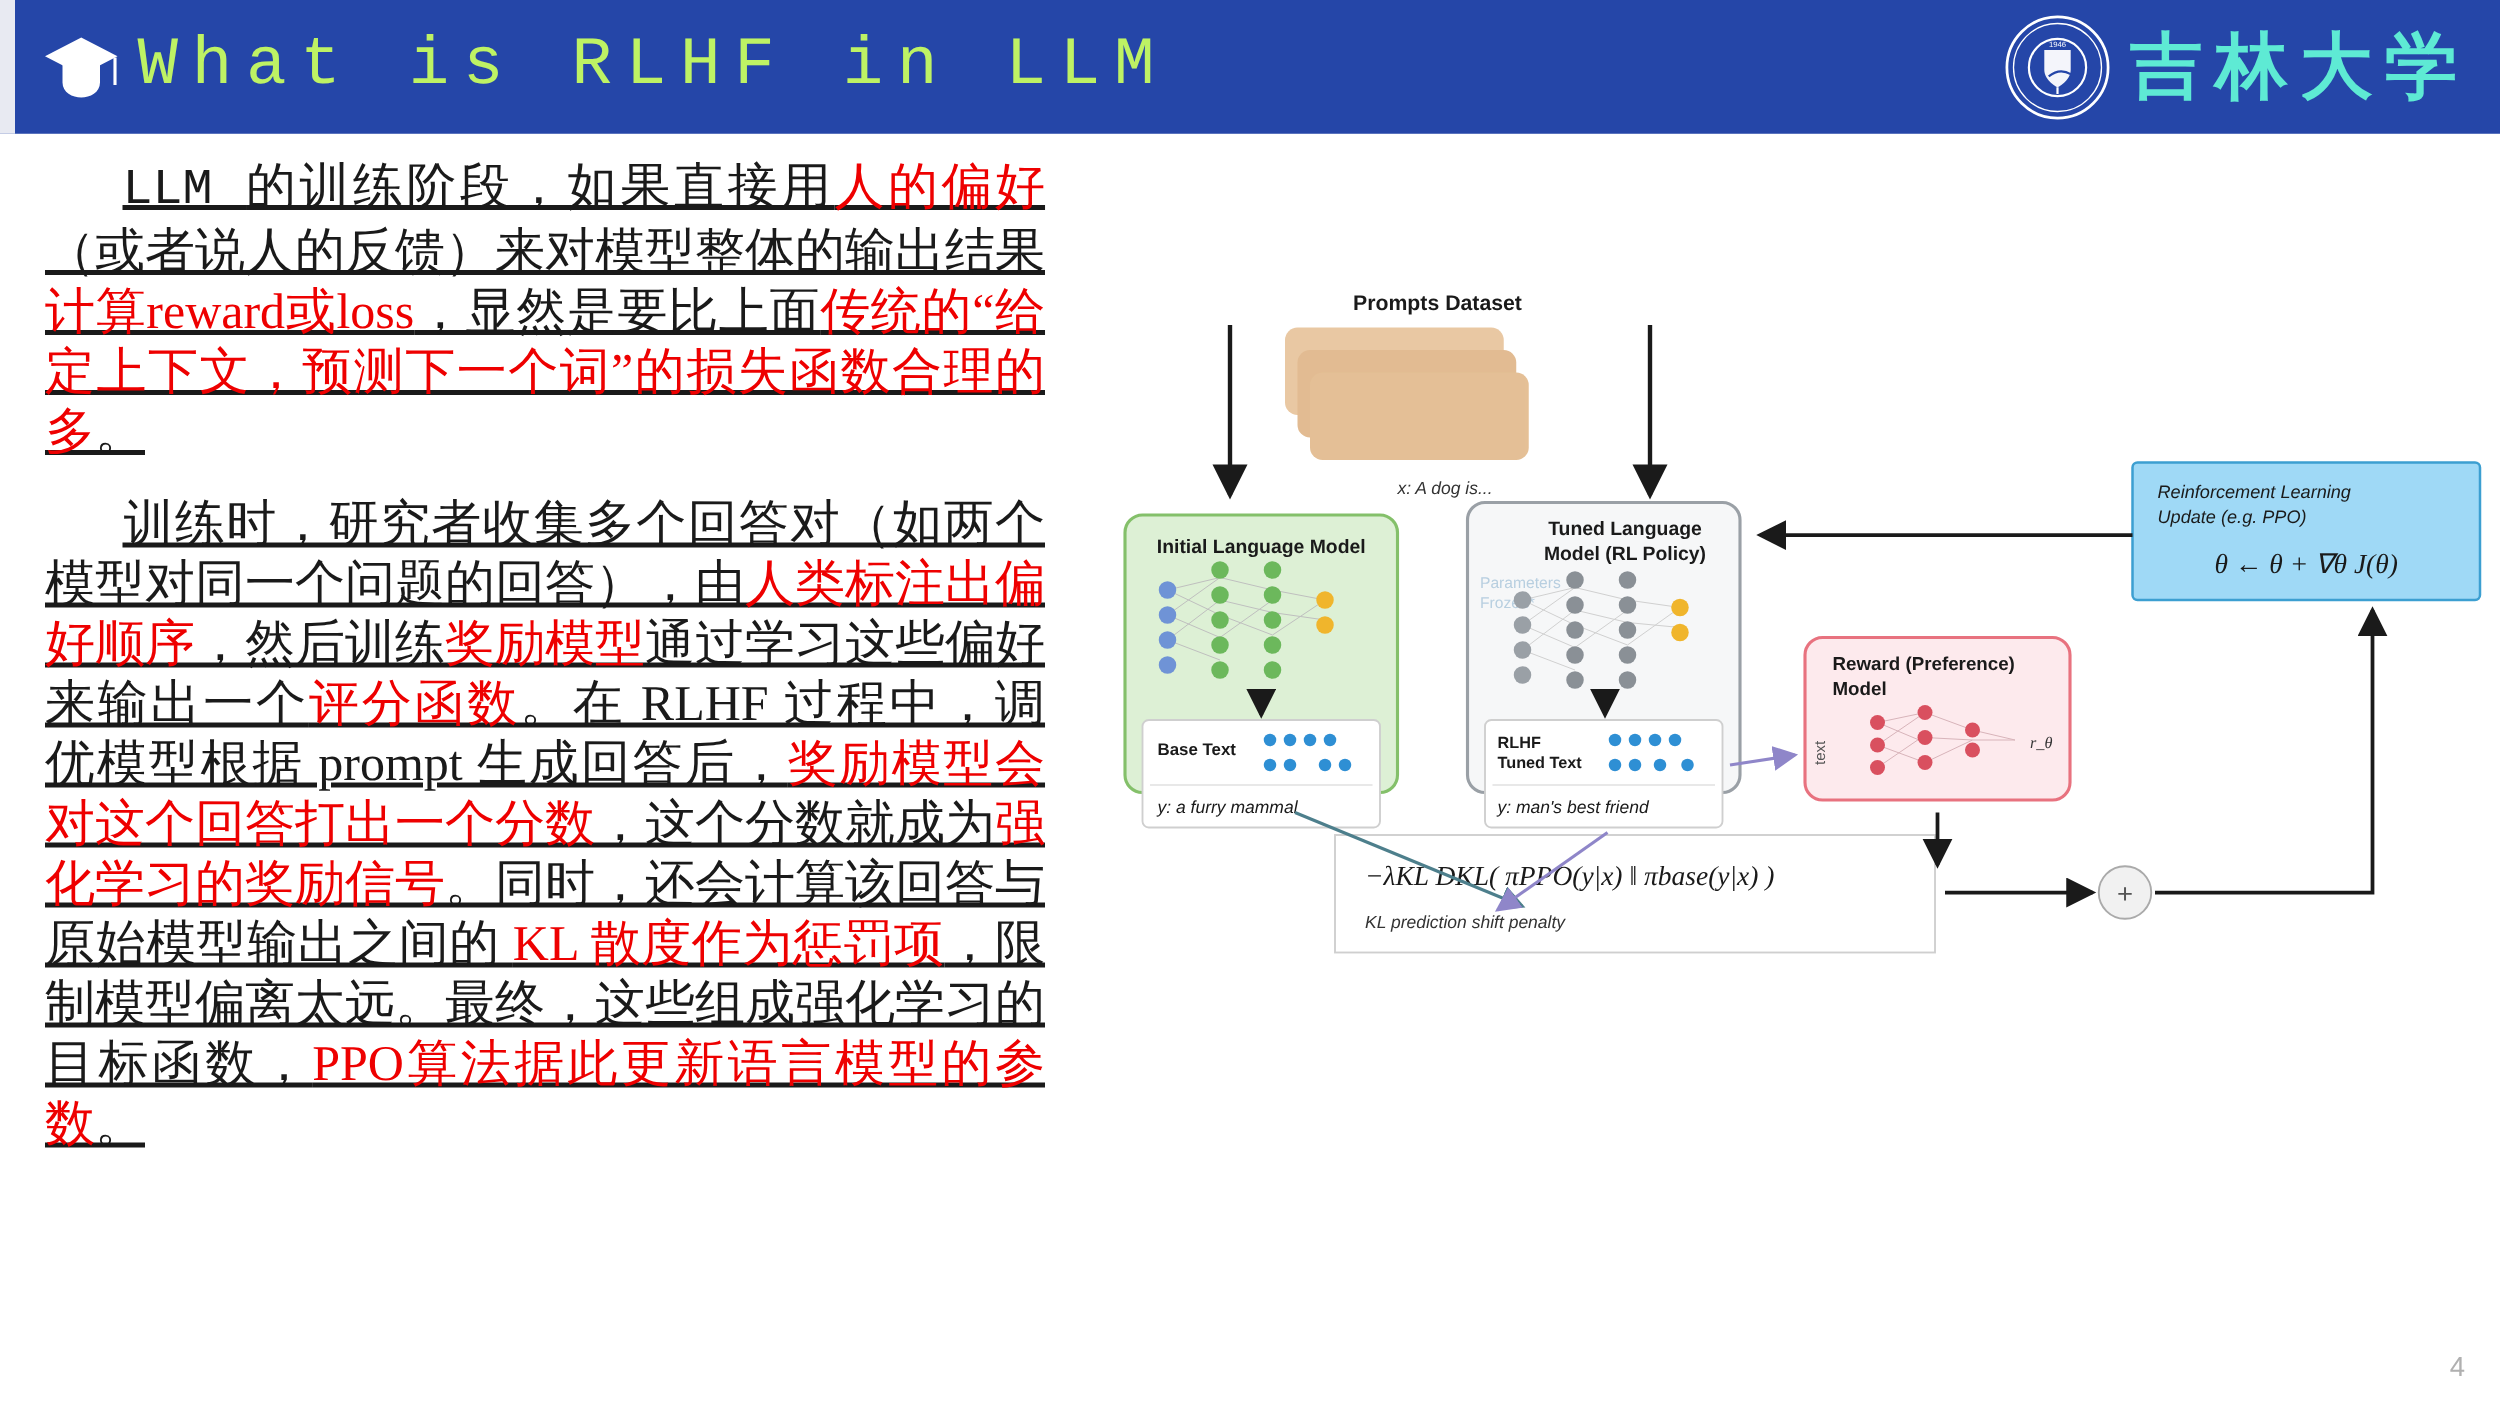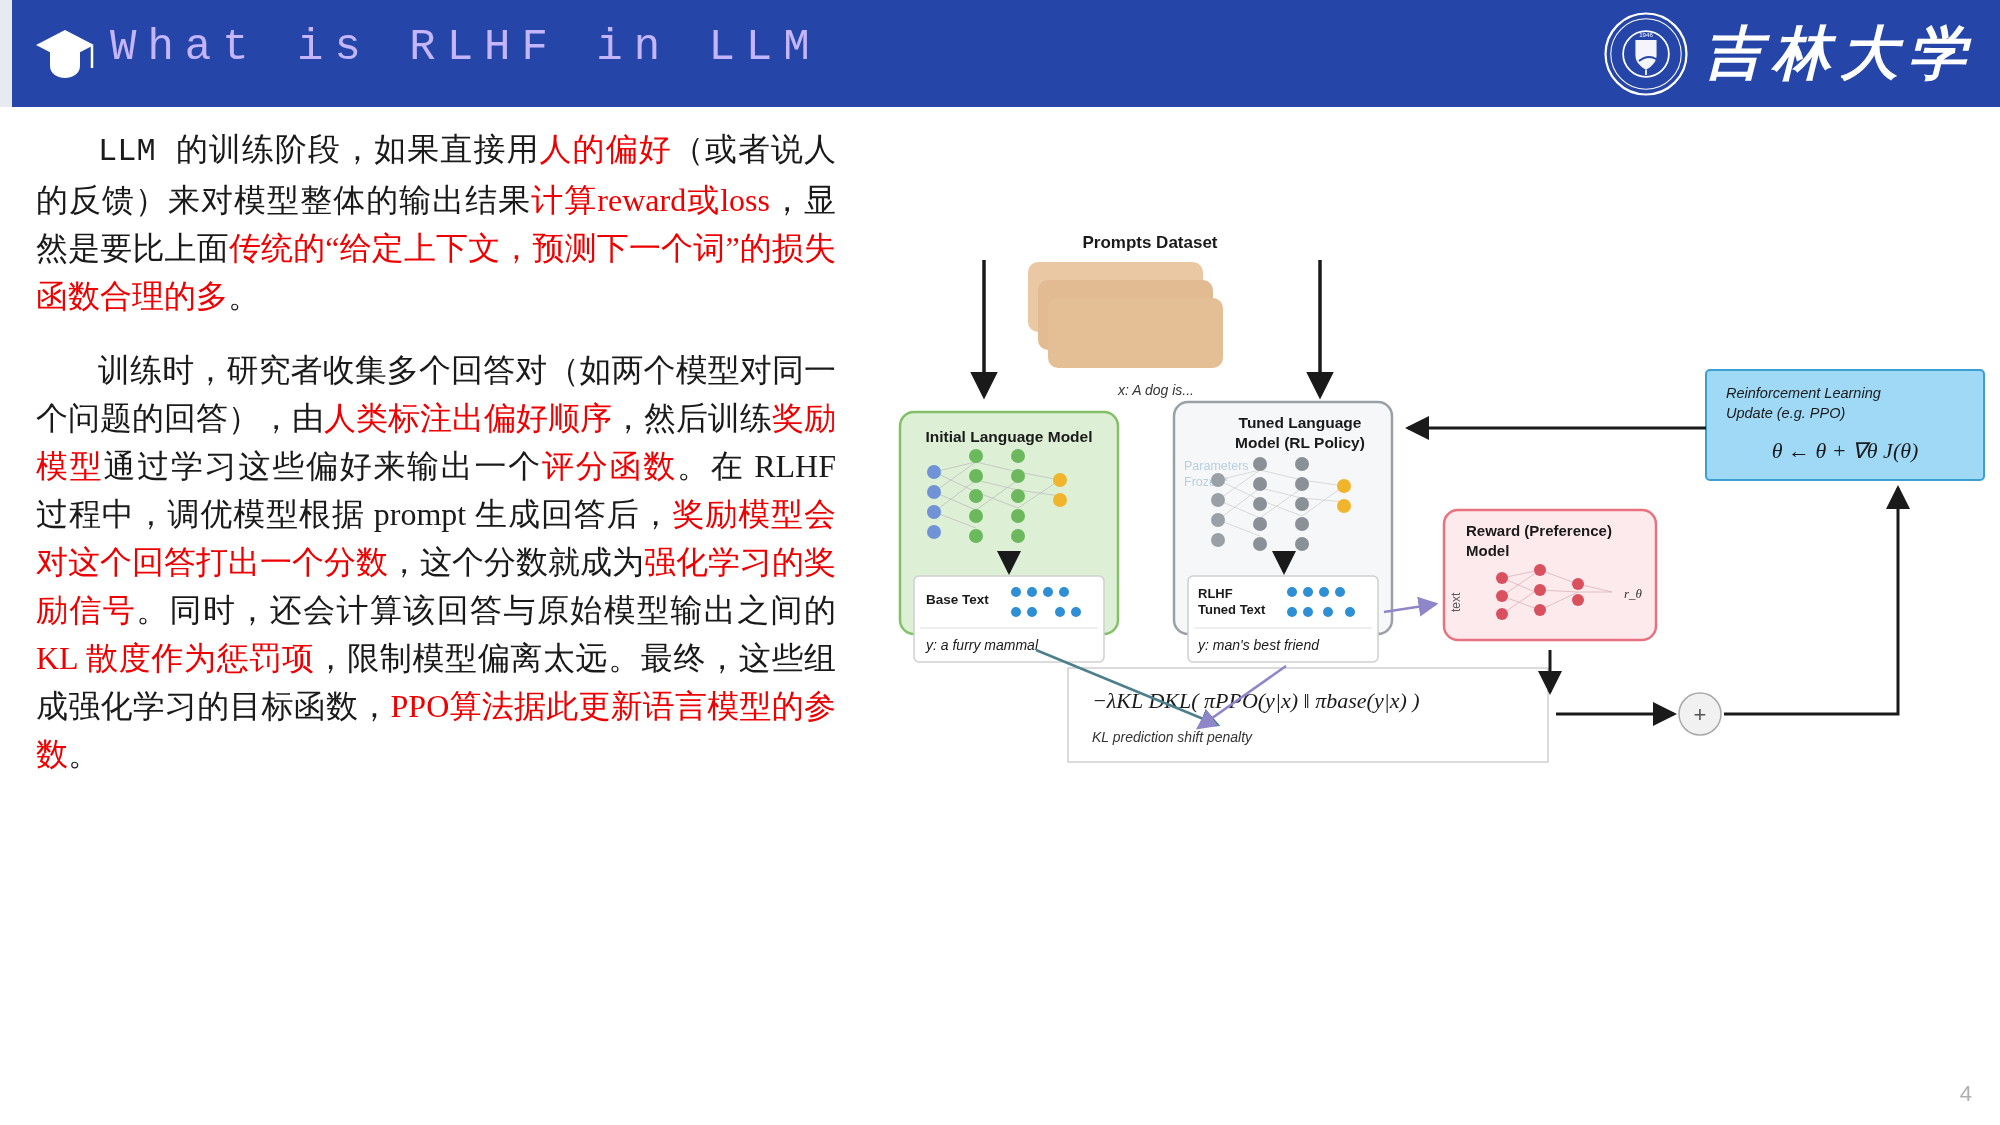--- a/index.html
+++ b/index.html
@@ -26,59 +26,59 @@
     background: #e8eaf2;
   }
   #cap-icon {
     position: absolute;
     left: 34px; top: 28px;
     width: 62px; height: 52px;
   }
   #header-title {
     position: absolute;
     left: 110px; top: 22px;
-    color: #c4b5fd;
+    color: #bef264;
     font-family: "Liberation Mono", "DejaVu Sans Mono", monospace;
-    font-size: 44px;
+    font-size: 54px;
     letter-spacing: 11px;
     white-space: nowrap;
     font-weight: 400;
   }
   #logo-wrap {
     position: absolute;
     right: 24px; top: 8px;
     height: 92px;
     display: flex;
     align-items: center;
     gap: 14px;
   }
   #seal {
     width: 88px; height: 88px;
     position: relative;
   }
   #seal-text {
-    color: #ffffff;
+    color: #5eead4;
     font-family: "Liberation Serif", serif;
     font-size: 58px;
     letter-spacing: 10px;
     font-weight: 700;
-    font-style: italic;
     white-space: nowrap;
   }
 
   
   #text-col {
     position: absolute;
     left: 36px; top: 125px;
     width: 800px;
-    font-size: 32px;
+    font-size: 40px;
     line-height: 48px;
     color: #1a1a1a;
     text-align: justify;
     font-family: "Liberation Serif", "DejaVu Serif", serif;
+    text-decoration: underline;
   }
   .para { margin-bottom: 26px; text-indent: 0; }
   .red { color: #ee0000; }
   .mono { font-family: "Liberation Mono", "DejaVu Sans Mono", monospace; letter-spacing: 0px; }
   .ind { display: inline-block; width: 62px; }
 
   
   #diagram {
     position: absolute;
     left: 888px; top: 180px;

